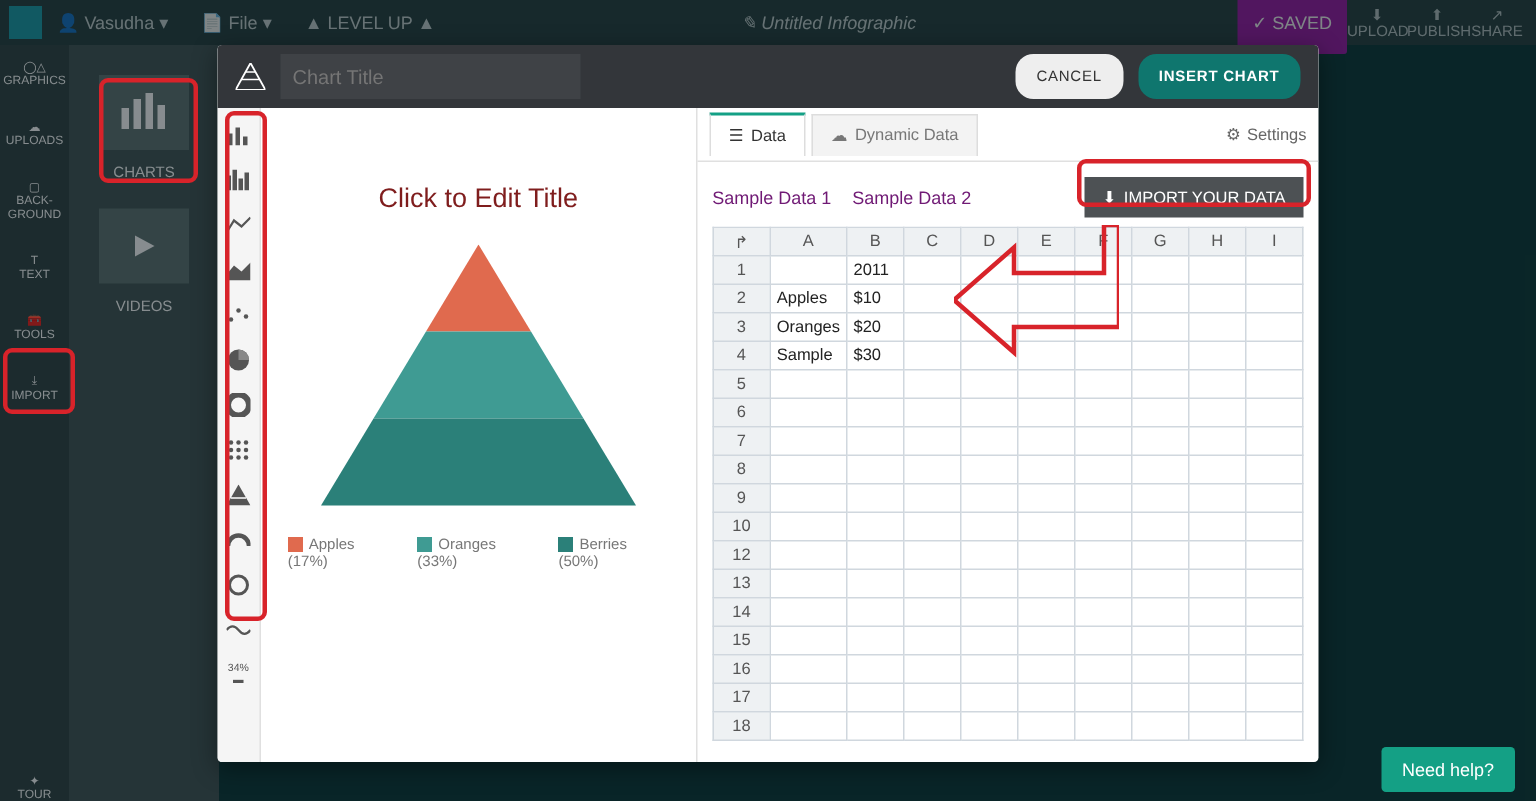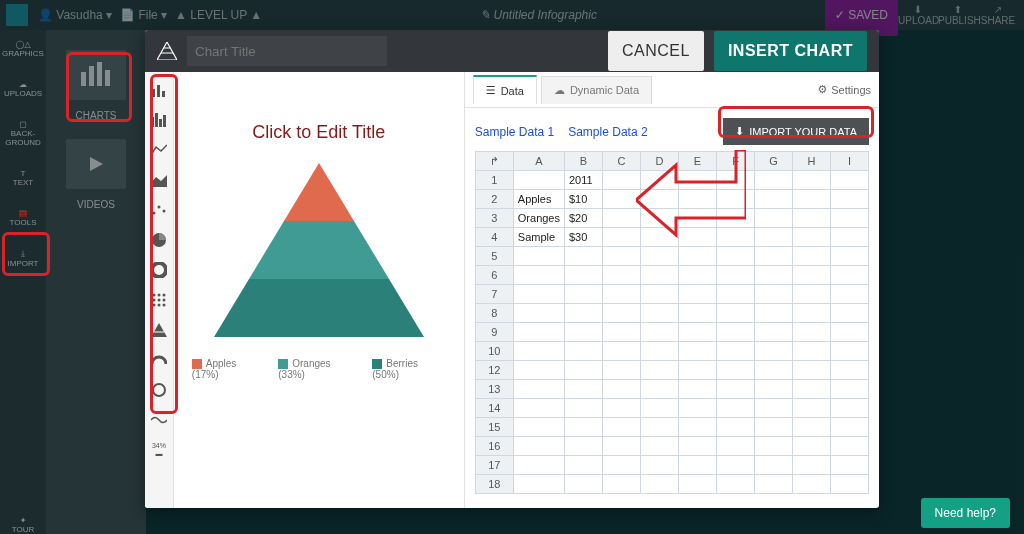--- a/index.html
+++ b/index.html
@@ -2,21 +2,21 @@
 <html><head>
 <meta charset="utf-8">
 <style>
 * { box-sizing: border-box; margin: 0; padding: 0; }
 body { font-family: Arial, Helvetica, sans-serif; font-size: 12px; background: #0f3a3e; width: 1024px; height: 534px; overflow: hidden; position: relative; }
 
 
 .topbar { position: absolute; top: 0; left: 0; right: 0; height: 30px; background: #2c4347; display: flex; align-items: center; padding: 0 6px; color: #cfd8dc; opacity: .75; }
 .topbar .logo { width: 22px; height: 22px; background: #1fa4b5; margin-right: 10px; }
 .topbar .user { cursor: pointer; text-align: right; }
-.topbar .file { margin-left: 8px; }
+.topbar .file { margin-left: 22px; }
 .topbar .title { margin-left: auto; margin-right: auto; color: #cfd8dc; font-style: italic; }
 .topbar .badge-saved { background: #a21caf; color: #fff; padding: 14px 10px; border-radius: 2px; margin-left: 10px; }
 .topbar .right-ico { width: 40px; text-align: center; font-size: 10px; opacity: .9; }
 
 
 .leftnav { position: absolute; top: 30px; left: 0; bottom: 0; width: 46px; background: #2c4347; display: flex; flex-direction: column; align-items: center; padding-top: 10px; gap: 22px; color: #cfd8dc; font-size: 8px; text-align: center; }
 .leftnav .item { width: 46px; }
 
 
 .secondpanel { position: absolute; top: 30px; left: 46px; bottom: 0; width: 100px; background: #395155; padding: 20px 8px; display: flex; flex-direction: column; gap: 10px; align-items: center; }
@@ -25,21 +25,21 @@
 
 
 .overlay { position: absolute; inset: 0; background: rgba(0,0,0,.35); }
 
 
 .modal { position: absolute; top: 30px; left: 145px; right: 145px; bottom: 26px; background: #fff; border-radius: 3px; box-shadow: 0 4px 16px rgba(0,0,0,.4); display: flex; flex-direction: column; overflow: hidden; }
 .modal-header { height: 42px; background: #33363a; display: flex; align-items: center; padding: 0 12px; gap: 10px; }
 .modal-header .pyr-logo { width: 20px; height: 18px; }
 .modal-header .ct-input { flex: 0 0 200px; background: #3f4246; border: none; height: 30px; color: #5eead4; padding: 0 8px; }
 .modal-header .spacer { flex: 1; }
-.modal-header button { height: 40px; padding: 0 14px; border: none; border-radius: 2px; font-size: 16px; cursor: pointer; letter-spacing: .5px; }
+.modal-header button { height: 30px; padding: 0 14px; border: none; border-radius: 12px; font-size: 10px; cursor: pointer; letter-spacing: .5px; }
 .btn-cancel { background: #eee; color: #333; }
 .btn-insert { background: #0f766e; color: #fff; font-weight: bold; }
 
 .modal-body { flex: 1; display: flex; overflow: hidden; }
 
 
 .chart-types { width: 30px; background: #f5f5f5; border-right: 1px solid #e0e0e0; display: flex; flex-direction: column; align-items: center; padding: 8px 0; gap: 10px; }
 .chart-types .cti { width: 20px; height: 20px; color: #555; cursor: pointer; display: flex; align-items: center; justify-content: center; }
 .chart-types .cti.small-text { font-size: 7px; text-align: center; line-height: 8px; }
 
@@ -52,21 +52,21 @@
 
 
 .data-pane { flex: 1; display: flex; flex-direction: column; border-left: 1px solid #e0e0e0; }
 .data-tabs { height: 36px; display: flex; align-items: center; border-bottom: 1px solid #e0e0e0; padding: 0 8px; gap: 4px; }
 .data-tabs .tab { padding: 7px 12px; border: 1px solid #ddd; border-bottom: none; background: #f3f3f3; color: #777; font-size: 11px; cursor: pointer; display: flex; align-items: center; gap: 5px; }
 .data-tabs .tab.active { background: #fff; color: #333; border-top: 2px solid #14a085; }
 .data-tabs .spacer { flex: 1; }
 .data-tabs .settings { color: #666; cursor: pointer; font-size: 11px; display: flex; align-items: center; gap: 4px; }
 
 .data-toolbar { display: flex; align-items: center; padding: 10px 10px 6px; gap: 14px; }
-.data-toolbar .slink { color: #1d4ed8; cursor: pointer; font-size: 12px; }
+.data-toolbar .slink { color: #701a75; cursor: pointer; font-size: 12px; }
 .data-toolbar .spacer { flex: 1; }
 .btn-import { background: #4d5154; color: #fff; border: none; padding: 7px 12px; font-size: 11px; cursor: pointer; display: flex; align-items: center; gap: 5px; }
 
 
 .sheet-wrap { flex: 1; overflow: auto; padding: 0 10px 10px; position: relative; }
 table.sheet { border-collapse: collapse; font-size: 11px; color: #222; }
 table.sheet th, table.sheet td { border: 1px solid #d0d7de; min-width: 38px; height: 19px; padding: 1px 4px; background: #fff; }
 table.sheet th { background: #eef1f3; font-weight: normal; text-align: center; color: #555; }
 table.sheet th.rowh { width: 26px; }
 table.sheet .corner { background: #eef1f3; }

